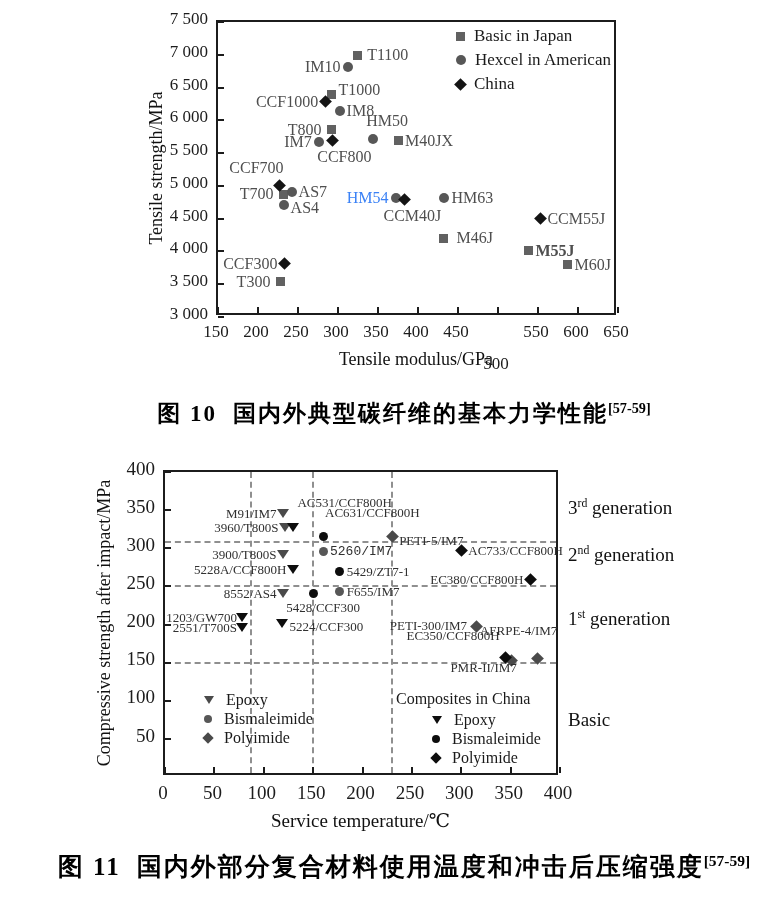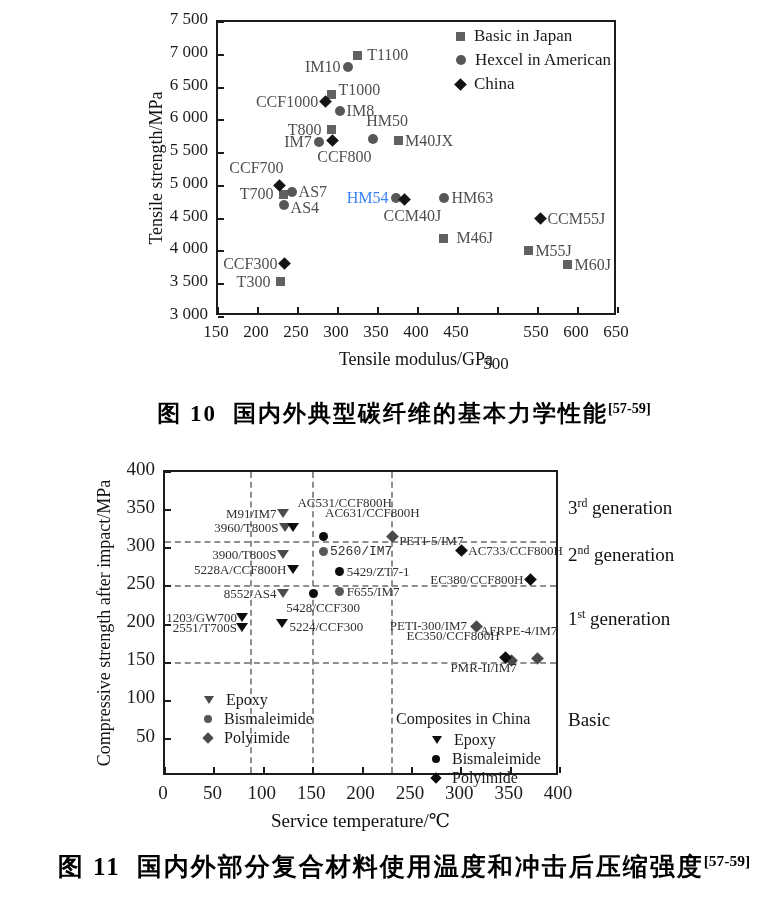--- a/index.html
+++ b/index.html
@@ -66,21 +66,21 @@
         <span class="pt-label" style="font-size: 16px; color: rgb(79, 79, 79); left: 103.6px; top: 107.511px; transform: translate(-100%, -50%);">T800</span>
         <span class="mk" style="width: 9px; height: 9px; background: rgb(97, 97, 97); left: 175.5px; top: 114.483px;"></span>
         <span class="pt-label" style="font-size: 16px; color: rgb(79, 79, 79); left: 187px; top: 118.983px; transform: translate(0px, -50%);">M40JX</span>
         <span class="mk" style="width: 9px; height: 9px; background: rgb(97, 97, 97); left: 61.1px; top: 167.911px;"></span>
         <span class="pt-label" style="font-size: 16px; color: rgb(79, 79, 79); left: 55.6px; top: 172.411px; transform: translate(-100%, -50%);">T700</span>
         <span class="mk" style="width: 9px; height: 9px; background: rgb(97, 97, 97); left: 57.9px; top: 255.1px;"></span>
         <span class="pt-label" style="font-size: 16px; color: rgb(79, 79, 79); left: 52.4px; top: 259.6px; transform: translate(-100%, -50%);">T300</span>
         <span class="mk" style="width: 9px; height: 9px; background: rgb(97, 97, 97); left: 221.1px; top: 211.833px;"></span>
         <span class="pt-label" style="font-size: 16px; color: rgb(79, 79, 79); left: 238.6px; top: 216.333px; transform: translate(0px, -50%);">M46J</span>
         <span class="mk" style="width: 9px; height: 9px; background: rgb(97, 97, 97); left: 305.9px; top: 224.289px;"></span>
-        <span class="pt-label" style="font-size: 16px; color: rgb(79, 79, 79); left: 317.4px; top: 228.789px; transform: translate(0px, -50%);">M55J</span>
+        <span class="pt-label" style="font-size: 16px; color: rgb(79, 79, 79); left: 317.4px; top: 228.789px; transform: translate(0px, -50%); font-weight: bold;">M55J</span>
         <span class="mk" style="width: 9px; height: 9px; background: rgb(97, 97, 97); left: 345.1px; top: 238.056px;"></span>
         <span class="pt-label" style="font-size: 16px; color: rgb(79, 79, 79); left: 356.6px; top: 242.556px; transform: translate(0px, -50%);">M60J</span>
         <span class="mk" style="width: 10px; height: 10px; background: rgb(87, 87, 87); border-radius: 50%; left: 124.6px; top: 39.5778px;"></span>
         <span class="pt-label" style="font-size: 16px; color: rgb(79, 79, 79); left: 122.6px; top: 44.5778px; transform: translate(-100%, -50%);">IM10</span>
         <span class="mk" style="width: 10px; height: 10px; background: rgb(87, 87, 87); border-radius: 50%; left: 116.6px; top: 84.1556px;"></span>
         <span class="pt-label" style="font-size: 16px; color: rgb(79, 79, 79); left: 128.6px; top: 89.1556px; transform: translate(0px, -50%);">IM8</span>
         <span class="mk" style="width: 10px; height: 10px; background: rgb(87, 87, 87); border-radius: 50%; left: 95.8px; top: 114.967px;"></span>
         <span class="pt-label" style="font-size: 16px; color: rgb(79, 79, 79); left: 93.8px; top: 119.967px; transform: translate(-100%, -50%);">IM7</span>
         <span class="mk" style="width: 10px; height: 10px; background: rgb(87, 87, 87); border-radius: 50%; left: 150.2px; top: 112.344px;"></span>
         <span class="pt-label" style="font-size: 16px; color: rgb(79, 79, 79); left: 169.2px; top: 108.344px; transform: translate(-50%, -100%);">HM50</span>
@@ -220,21 +220,21 @@
           </div>
           <div class="ilegend-row">
             <span class="mk" style="width: 8px; height: 8px; background: rgb(87, 87, 87); border-radius: 50%;"></span>
             <span>Bismaleimide</span>
           </div>
           <div class="ilegend-row">
             <span class="mk" style="width: 8px; height: 8px; background: rgb(74, 74, 74); transform: rotate(45deg);"></span>
             <span>Polyimide</span>
           </div>
         </div>
-        <div class="ilegend" style="left: 231px; top: 218px; font-size: 16px; margin-top: 20px;">
+        <div class="ilegend" style="left: 231px; top: 218px; font-size: 16px;">
           <div class="ilegend-title">Composites in China</div>
           <div class="ilegend-row">
             <span class="mk" style="width: 0px; height: 0px; border-left: 5.5px solid transparent; border-right: 5.5px solid transparent; border-top: 8.5px solid rgb(13, 13, 13);"></span>
             <span>Epoxy</span>
           </div>
           <div class="ilegend-row">
             <span class="mk" style="width: 8px; height: 8px; background: rgb(13, 13, 13); border-radius: 50%;"></span>
             <span>Bismaleimide</span>
           </div>
           <div class="ilegend-row">

